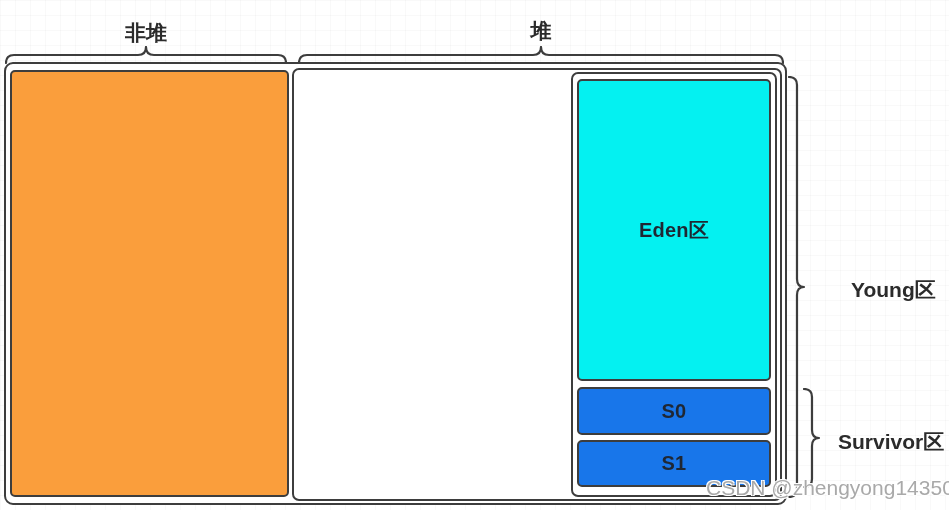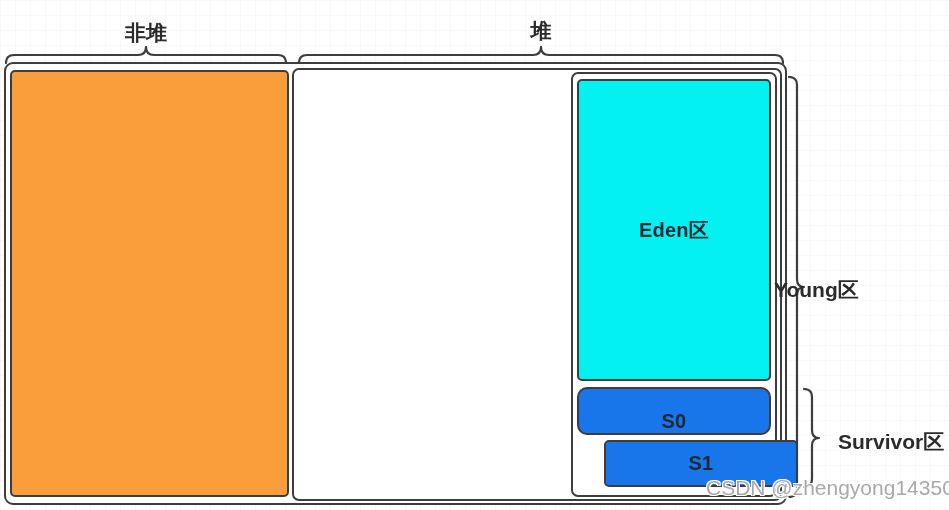--- a/index.html
+++ b/index.html
@@ -84,33 +84,33 @@
 
   <div class="box container-box" style="left:292px; top:68px; width:490px; height:433px; border-radius:7px;"></div>
 
 
   <div class="box container-box" style="left:571px; top:72px; width:206px; height:425px; border-radius:7px;"></div>
 
   <div class="box" style="left: 577px; top: 79px; width: 194px; height: 302px; border-radius: 5px; background-color: rgb(4, 241, 241);">
     <span class="region-label">Eden区</span>
   </div>
 
-  <div class="box" style="left: 577px; top: 387px; width: 194px; height: 48px; border-radius: 10px; background-color: rgb(24, 118, 234); align-items: flex-end;">
+  <div class="box" style="left: 577px; top: 387px; width: 194px; height: 48px; border-radius: 5px; background-color: rgb(24, 118, 234);">
     <span class="region-label">S0</span>
   </div>
 
-  <div class="box" style="left: 577px; top: 440px; width: 194px; height: 47px; border-radius: 5px; background-color: rgb(24, 118, 234); margin-left: 27px;">
+  <div class="box" style="left: 577px; top: 440px; width: 194px; height: 47px; border-radius: 5px; background-color: rgb(24, 118, 234);">
     <span class="region-label">S1</span>
   </div>
 
   <svg class="brace" style="left:788px; top:76px;" width="18" height="422" viewBox="0 0 18 422">
     <path d="M1 1 Q9 1 9 9 L9 203 Q9 211 16 211 Q9 211 9 219 L9 413 Q9 421 1 421"></path>
   </svg>
   <svg class="brace" style="left:803px; top:388px;" width="18" height="100" viewBox="0 0 18 100">
     <path d="M1 1 Q9 1 9 9 L9 42 Q9 50 16 50 Q9 50 9 58 L9 91 Q9 99 1 99"></path>
   </svg>
 
-  <div class="side-label" style="left:774px; top:276px;">Young区</div>
+  <div class="side-label" style="left:851px; top:276px;">Young区</div>
   <div class="side-label" style="left:822px; top:428px;margin-left:16px;">Survivor区</div>
 
   <div class="watermark">CSDN @zhengyong14350</div>
 
 </div>
 
 </body></html>

